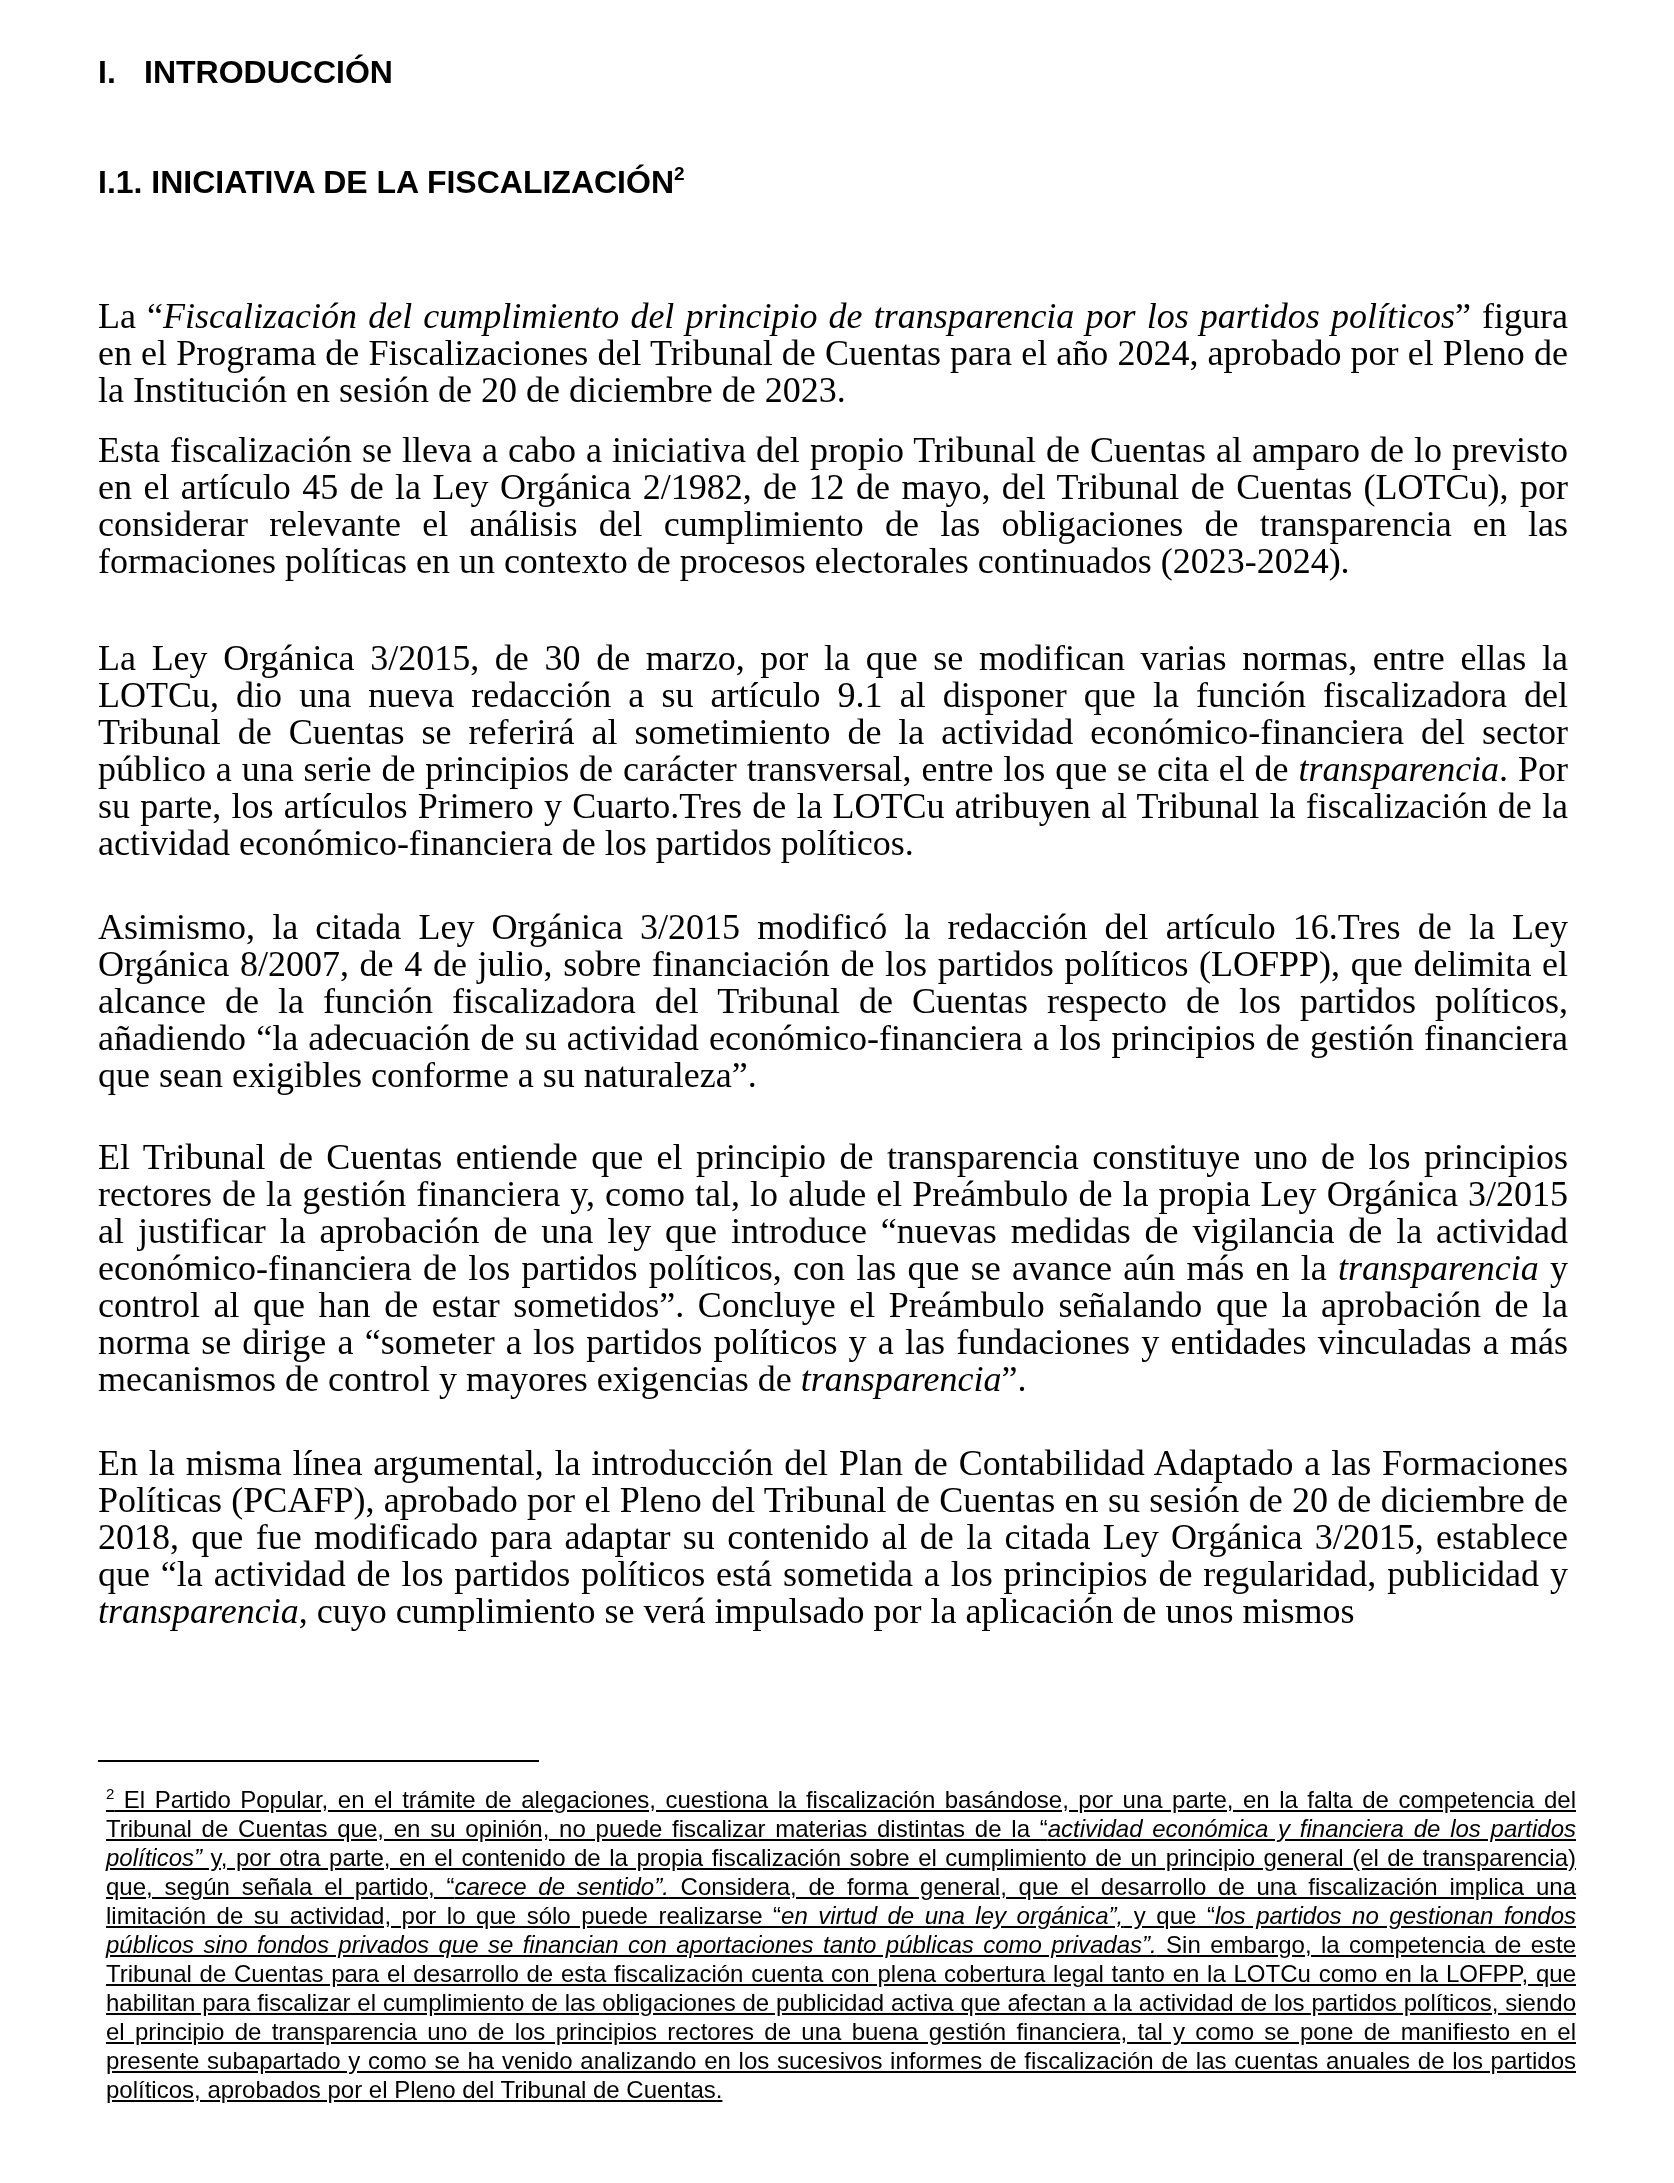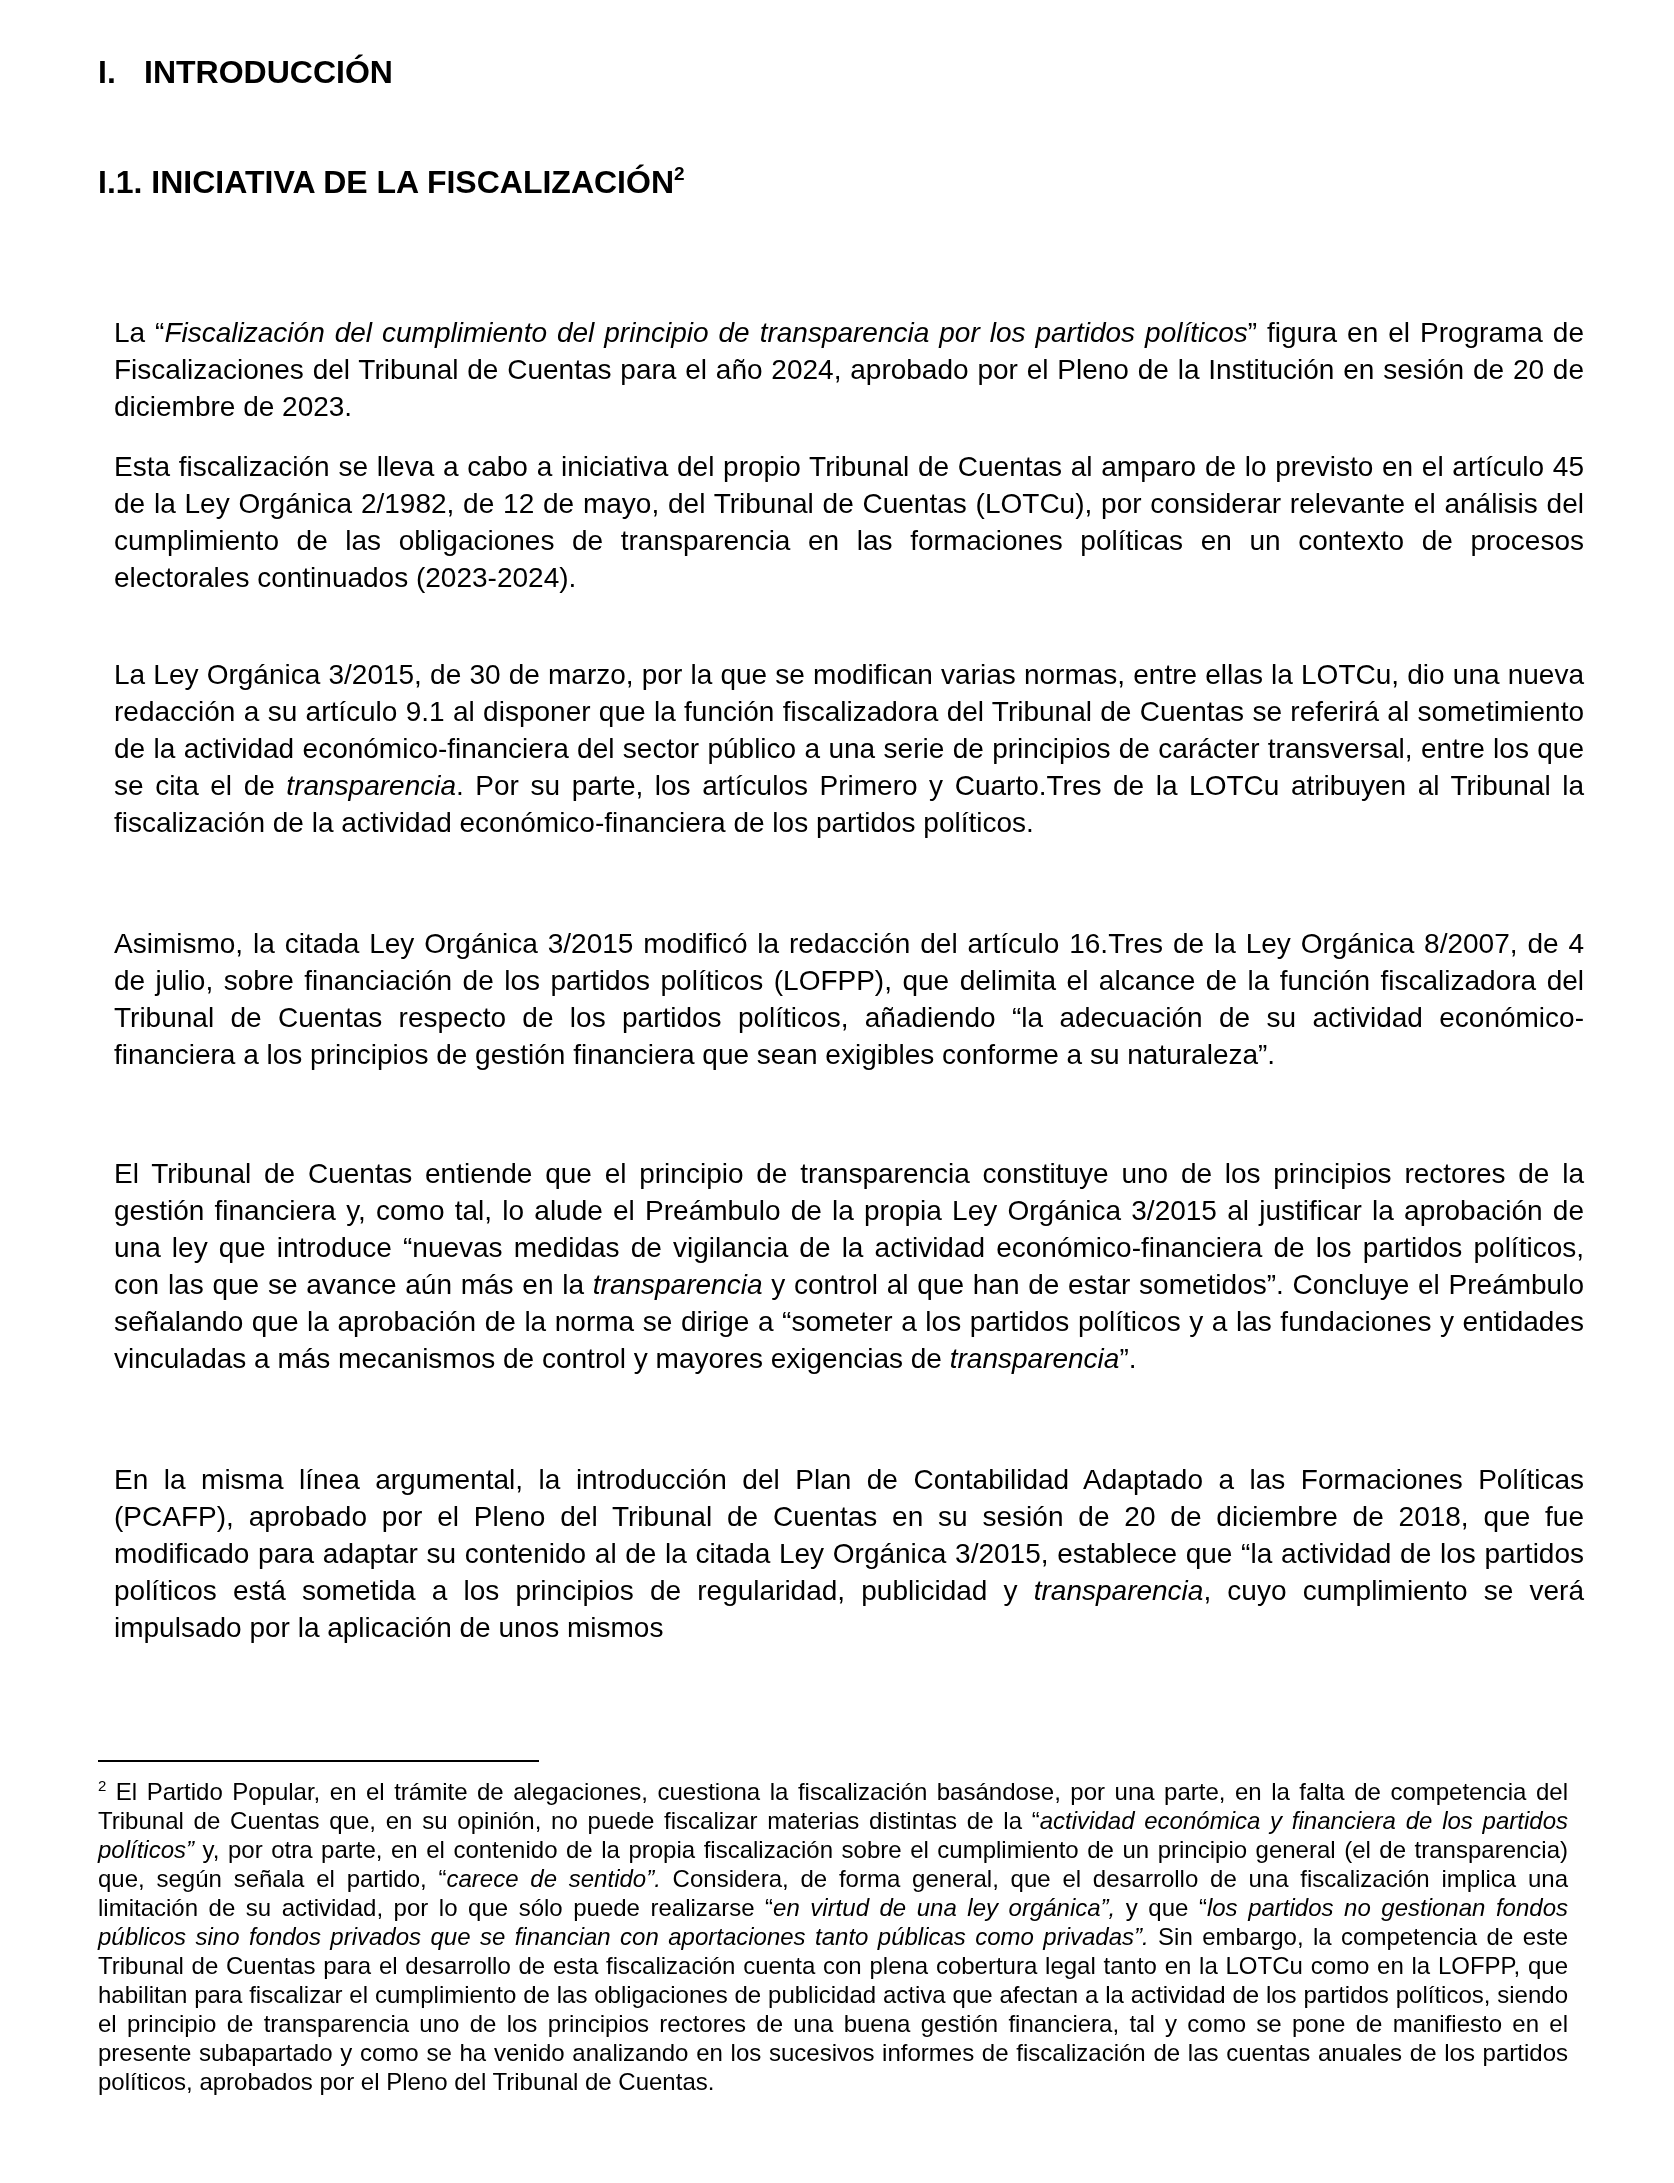--- a/index.html
+++ b/index.html
@@ -3,24 +3,24 @@
 <meta charset="utf-8">
 <style>
   html, body { margin: 0; padding: 0; background: #ffffff; }
   body { width: 1674px; height: 2183px; position: relative; overflow: hidden;
          font-family: "Liberation Sans", sans-serif; color: #000000; }
   .block { position: absolute; left: 98px; width: 1470px; }
   .h1 { font-weight: bold; font-size: 32px; line-height: 37px; }
   .h1 .num { display: inline-block; width: 46px; }
   .h2 { font-weight: bold; font-size: 32px; line-height: 37px; }
   .h2 sup { font-size: 19px; vertical-align: 12.6px; line-height: 0; }
-  .para { font-size: 28px; line-height: 37px; text-align: justify; margin: 16px; }
+  .para { font-size: 36px; line-height: 37px; text-align: justify; margin: 0; font-family: Liberation Serif, serif; }
   .para i, .fn i { font-style: italic; }
   .sep { position: absolute; left: 98px; top: 1760px; width: 441px; height: 0; border-top: 2.4px solid #000; }
-  .fn { font-size: 24px; line-height: 29px; text-align: justify; margin: 0; }
+  .fn { font-size: 24px; line-height: 29px; text-align: justify; margin: 8px; text-decoration: underline; }
   .fn sup { font-size: 15px; vertical-align: 8.7px; line-height: 0; }
 </style>
 </head>
 <body>
 
 <div class="block h1" style="top:54px;">
   <span class="num">I.</span><span>INTRODUCCIÓN</span>
 </div>
 
 <div class="block h2" style="top:164px;">

